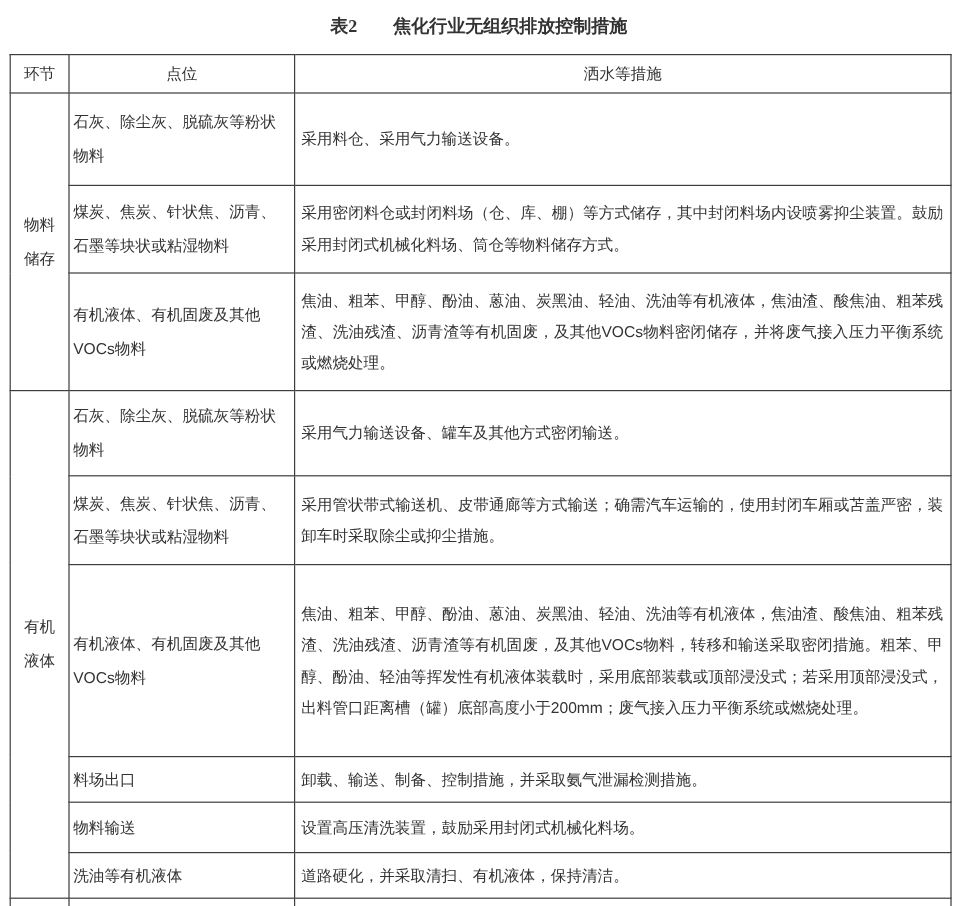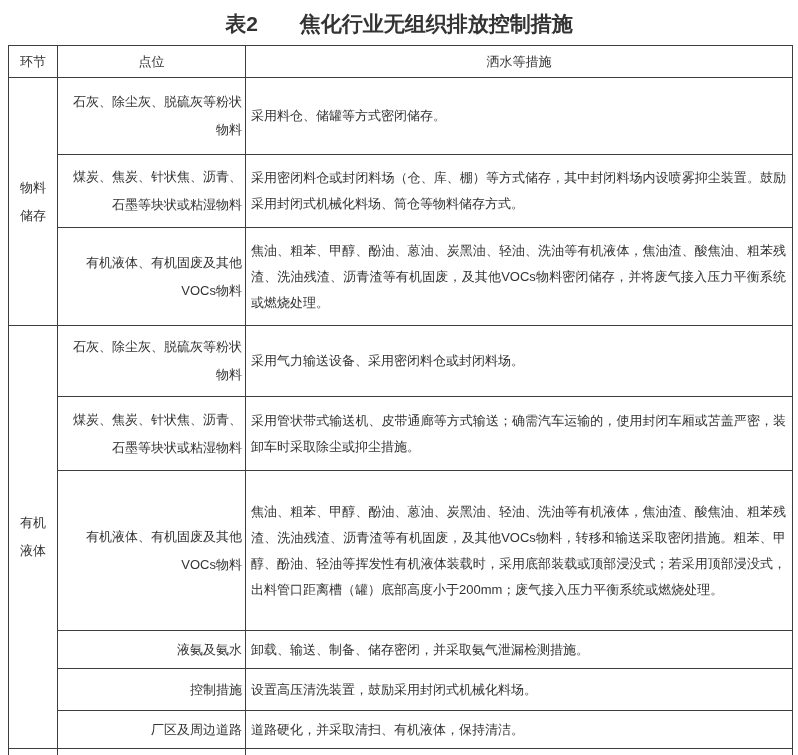--- a/index.html
+++ b/index.html
@@ -12,24 +12,25 @@
     height: 755px;
     overflow: hidden;
     font-family: "Liberation Sans", "DejaVu Sans", sans-serif;
     color: #333333;
   }
   .doc-title {
     margin: 14px 0 12px 0;
     height: 19px;
     line-height: 19px;
     text-align: center;
-    font-size: 21px;
+    font-size: 15px;
     font-weight: bold;
     color: #333333;
     white-space: pre;
+    font-family: Liberation Serif, serif;
   }
   table.measures {
     border-collapse: collapse;
     table-layout: fixed;
     margin-left: 8px;
     width: 784px;
     background: #ffffff;
   }
   table.measures col.c-stage   { width: 49px; }
   table.measures col.c-point   { width: 188px; }
@@ -52,21 +53,21 @@
   td.stage {
     text-align: left;
     padding: 0;
     line-height: 2.15;
   }
   td.stage .stage-inner {
     width: 2em;
     margin: 0 auto;
   }
   td.point {
-    text-align: right;
+    text-align: left;
     padding: 0 3px;
     line-height: 2.15;
   }
   td.measure {
     text-align: justify;
     padding: 2px 6px 2px 5px;
     line-height: 2.0;
     word-break: break-word;
   }
   
@@ -98,56 +99,56 @@
       <th class="hdr">洒水等措施</th>
     </tr>
   </thead>
   <tbody>
 
     <tr class="h77">
       <td class="stage" rowspan="3">
         <div class="stage-inner">物料储存</div>
       </td>
       <td class="point">石灰、除尘灰、脱硫灰等粉状物料</td>
-      <td class="measure">采用料仓、储罐等方式密闭储存。</td>
+      <td class="measure">采用料仓、采用气力输送设备。</td>
     </tr>
     <tr class="h73">
       <td class="point">煤炭、焦炭、针状焦、沥青、石墨等块状或粘湿物料</td>
       <td class="measure">采用密闭料仓或封闭料场（仓、库、棚）等方式储存，其中封闭料场内设喷雾抑尘装置。鼓励采用封闭式机械化料场、筒仓等物料储存方式。</td>
     </tr>
     <tr class="h98">
       <td class="point">有机液体、有机固废及其他VOCs物料</td>
       <td class="measure">焦油、粗苯、甲醇、酚油、蒽油、炭黑油、轻油、洗油等有机液体，焦油渣、酸焦油、粗苯残渣、洗油残渣、沥青渣等有机固废，及其他VOCs物料密闭储存，并将废气接入压力平衡系统或燃烧处理。</td>
     </tr>
 
     <tr class="h71">
       <td class="stage" rowspan="6">
         <div class="stage-inner">有机液体</div>
       </td>
       <td class="point">石灰、除尘灰、脱硫灰等粉状物料</td>
-      <td class="measure">采用气力输送设备、采用密闭料仓或封闭料场。</td>
+      <td class="measure">采用气力输送设备、罐车及其他方式密闭输送。</td>
     </tr>
     <tr class="h74">
       <td class="point">煤炭、焦炭、针状焦、沥青、石墨等块状或粘湿物料</td>
       <td class="measure">采用管状带式输送机、皮带通廊等方式输送；确需汽车运输的，使用封闭车厢或苫盖严密，装卸车时采取除尘或抑尘措施。</td>
     </tr>
     <tr class="h160">
       <td class="point">有机液体、有机固废及其他VOCs物料</td>
       <td class="measure">焦油、粗苯、甲醇、酚油、蒽油、炭黑油、轻油、洗油等有机液体，焦油渣、酸焦油、粗苯残渣、洗油残渣、沥青渣等有机固废，及其他VOCs物料，转移和输送采取密闭措施。粗苯、甲醇、酚油、轻油等挥发性有机液体装载时，采用底部装载或顶部浸没式；若采用顶部浸没式，出料管口距离槽（罐）底部高度小于200mm；废气接入压力平衡系统或燃烧处理。</td>
     </tr>
     <tr class="h38">
-      <td class="point">液氨及氨水</td>
-      <td class="measure">卸载、输送、制备、储存密闭，并采取氨气泄漏检测措施。</td>
+      <td class="point">料场出口</td>
+      <td class="measure">卸载、输送、制备、控制措施，并采取氨气泄漏检测措施。</td>
     </tr>
     <tr class="h42">
-      <td class="point">控制措施</td>
+      <td class="point">物料输送</td>
       <td class="measure">设置高压清洗装置，鼓励采用封闭式机械化料场。</td>
     </tr>
     <tr class="h38">
-      <td class="point">厂区及周边道路</td>
+      <td class="point">洗油等有机液体</td>
       <td class="measure">道路硬化，并采取清扫、有机液体，保持清洁。</td>
     </tr>
 
     <tr class="h40">
       <td class="stage"></td>
       <td class="point"></td>
       <td class="measure"></td>
     </tr>
   </tbody>
 </table>

